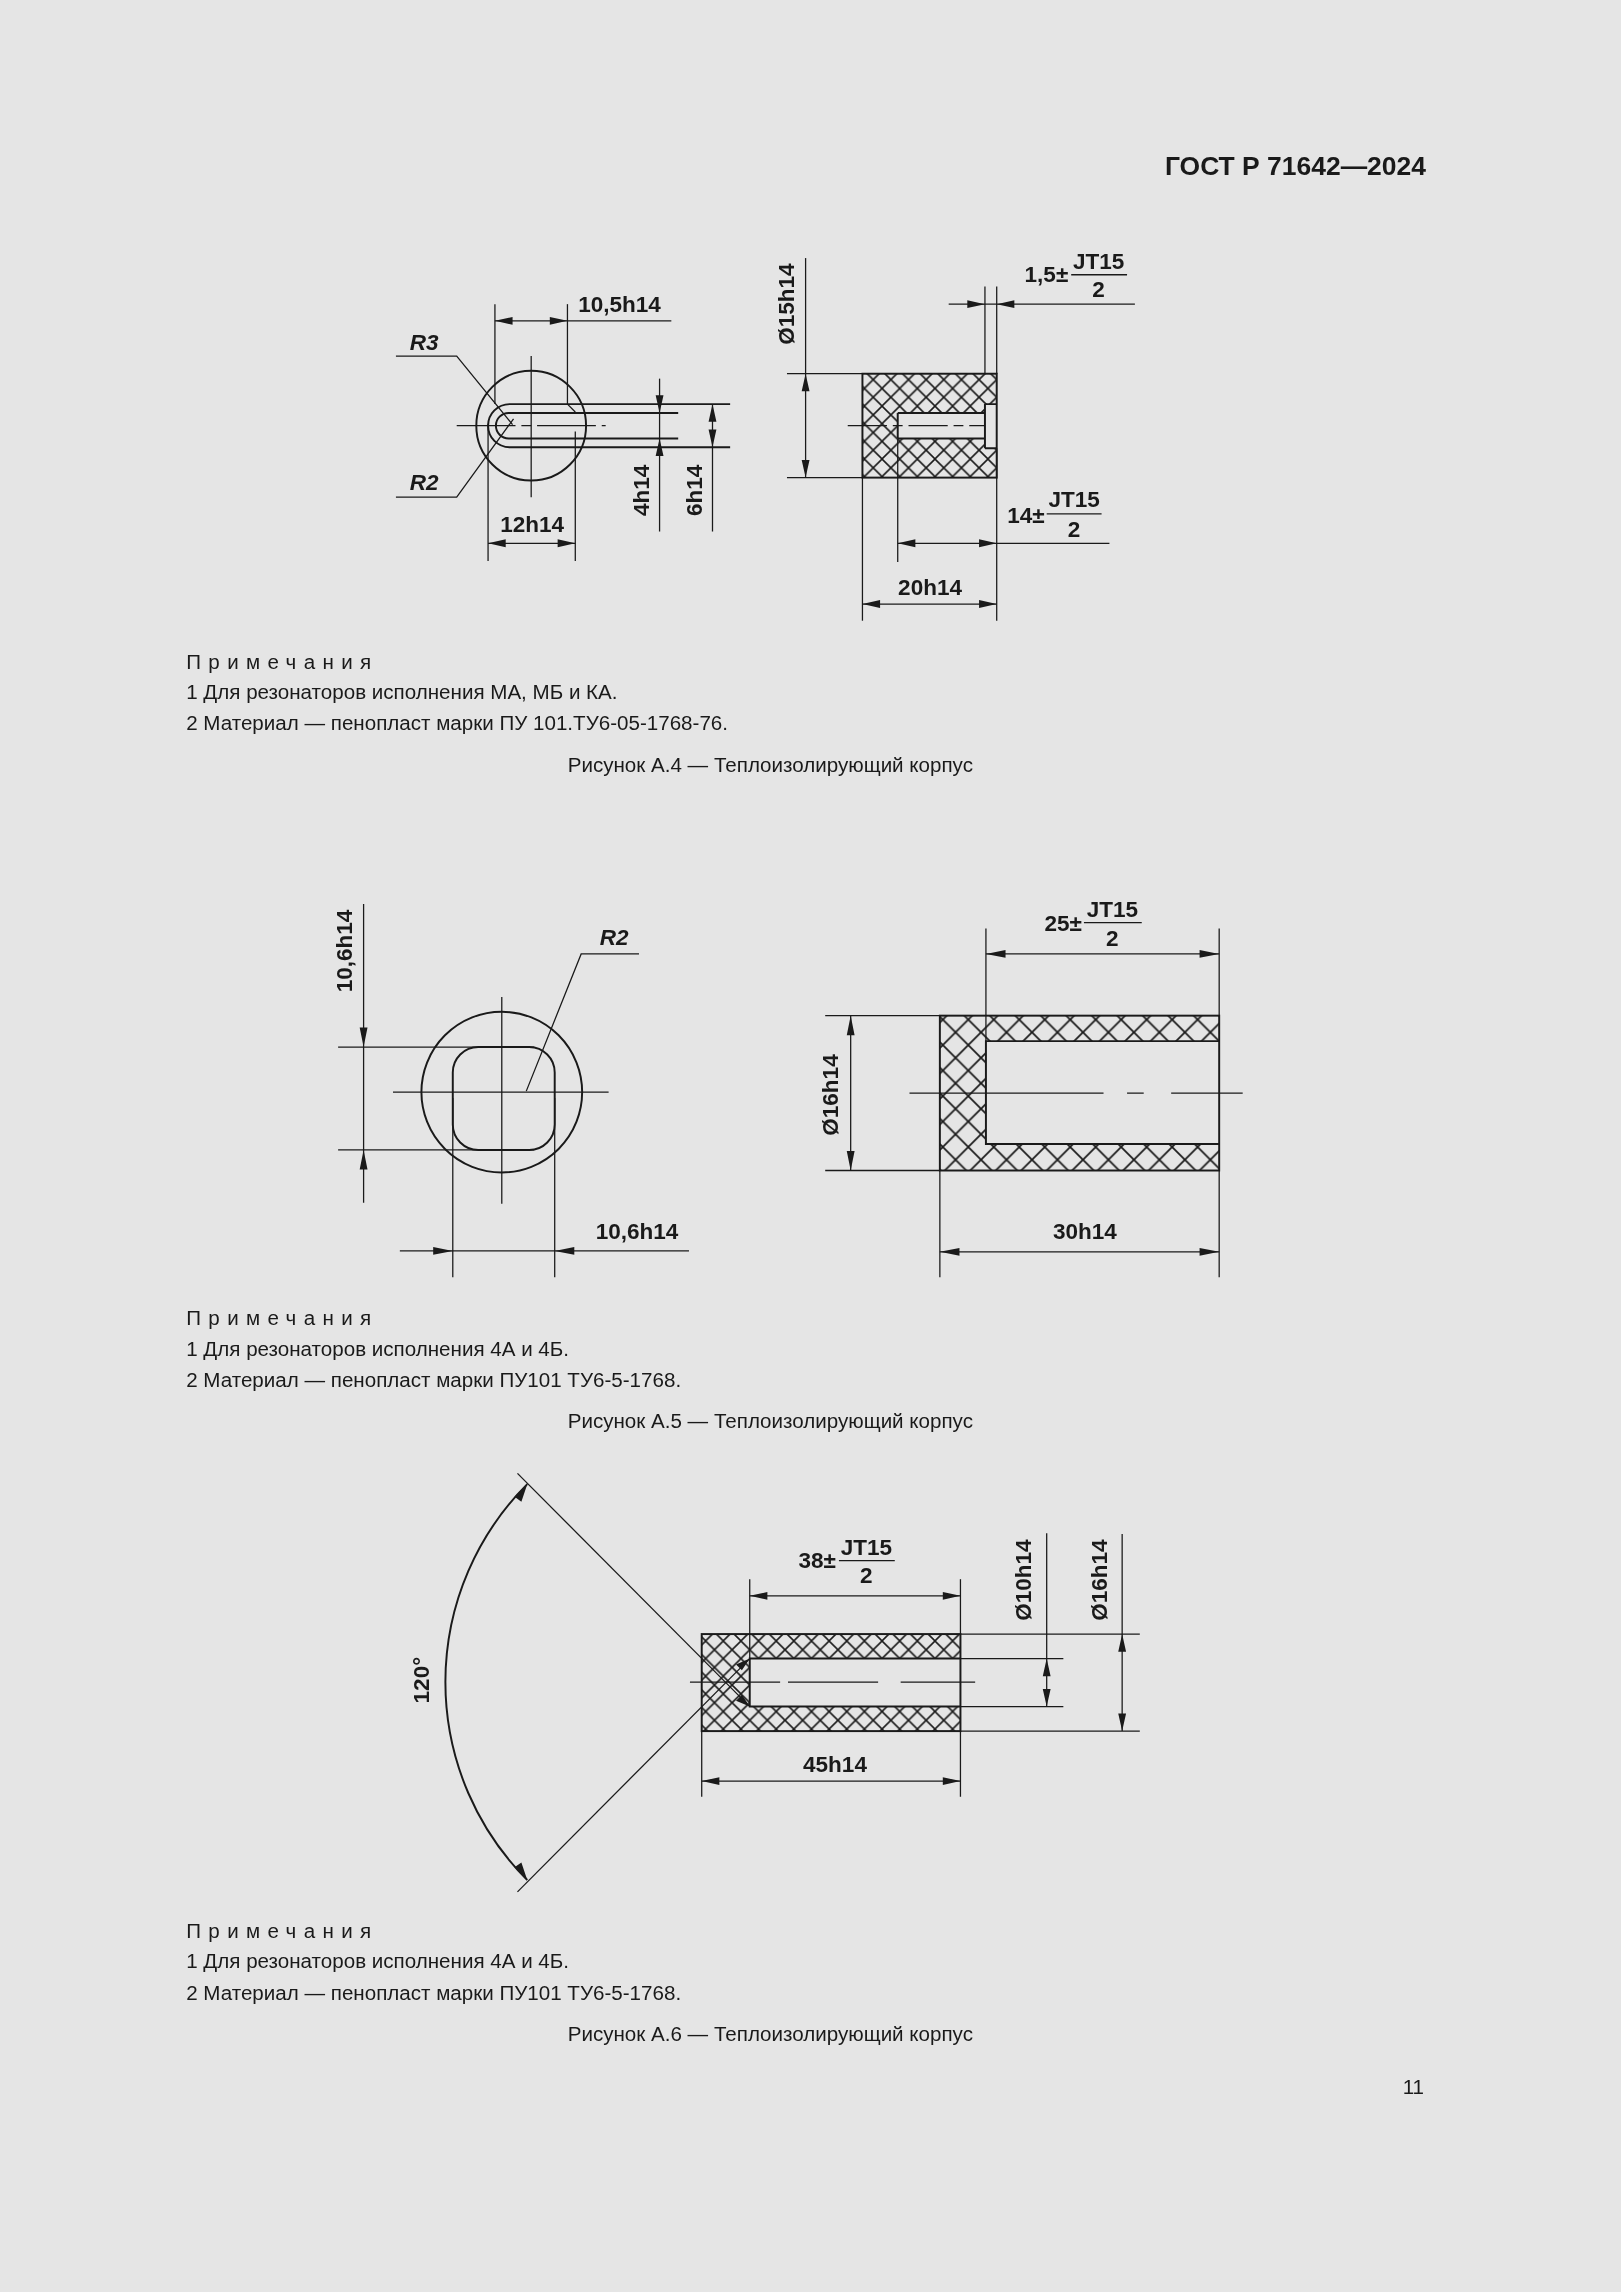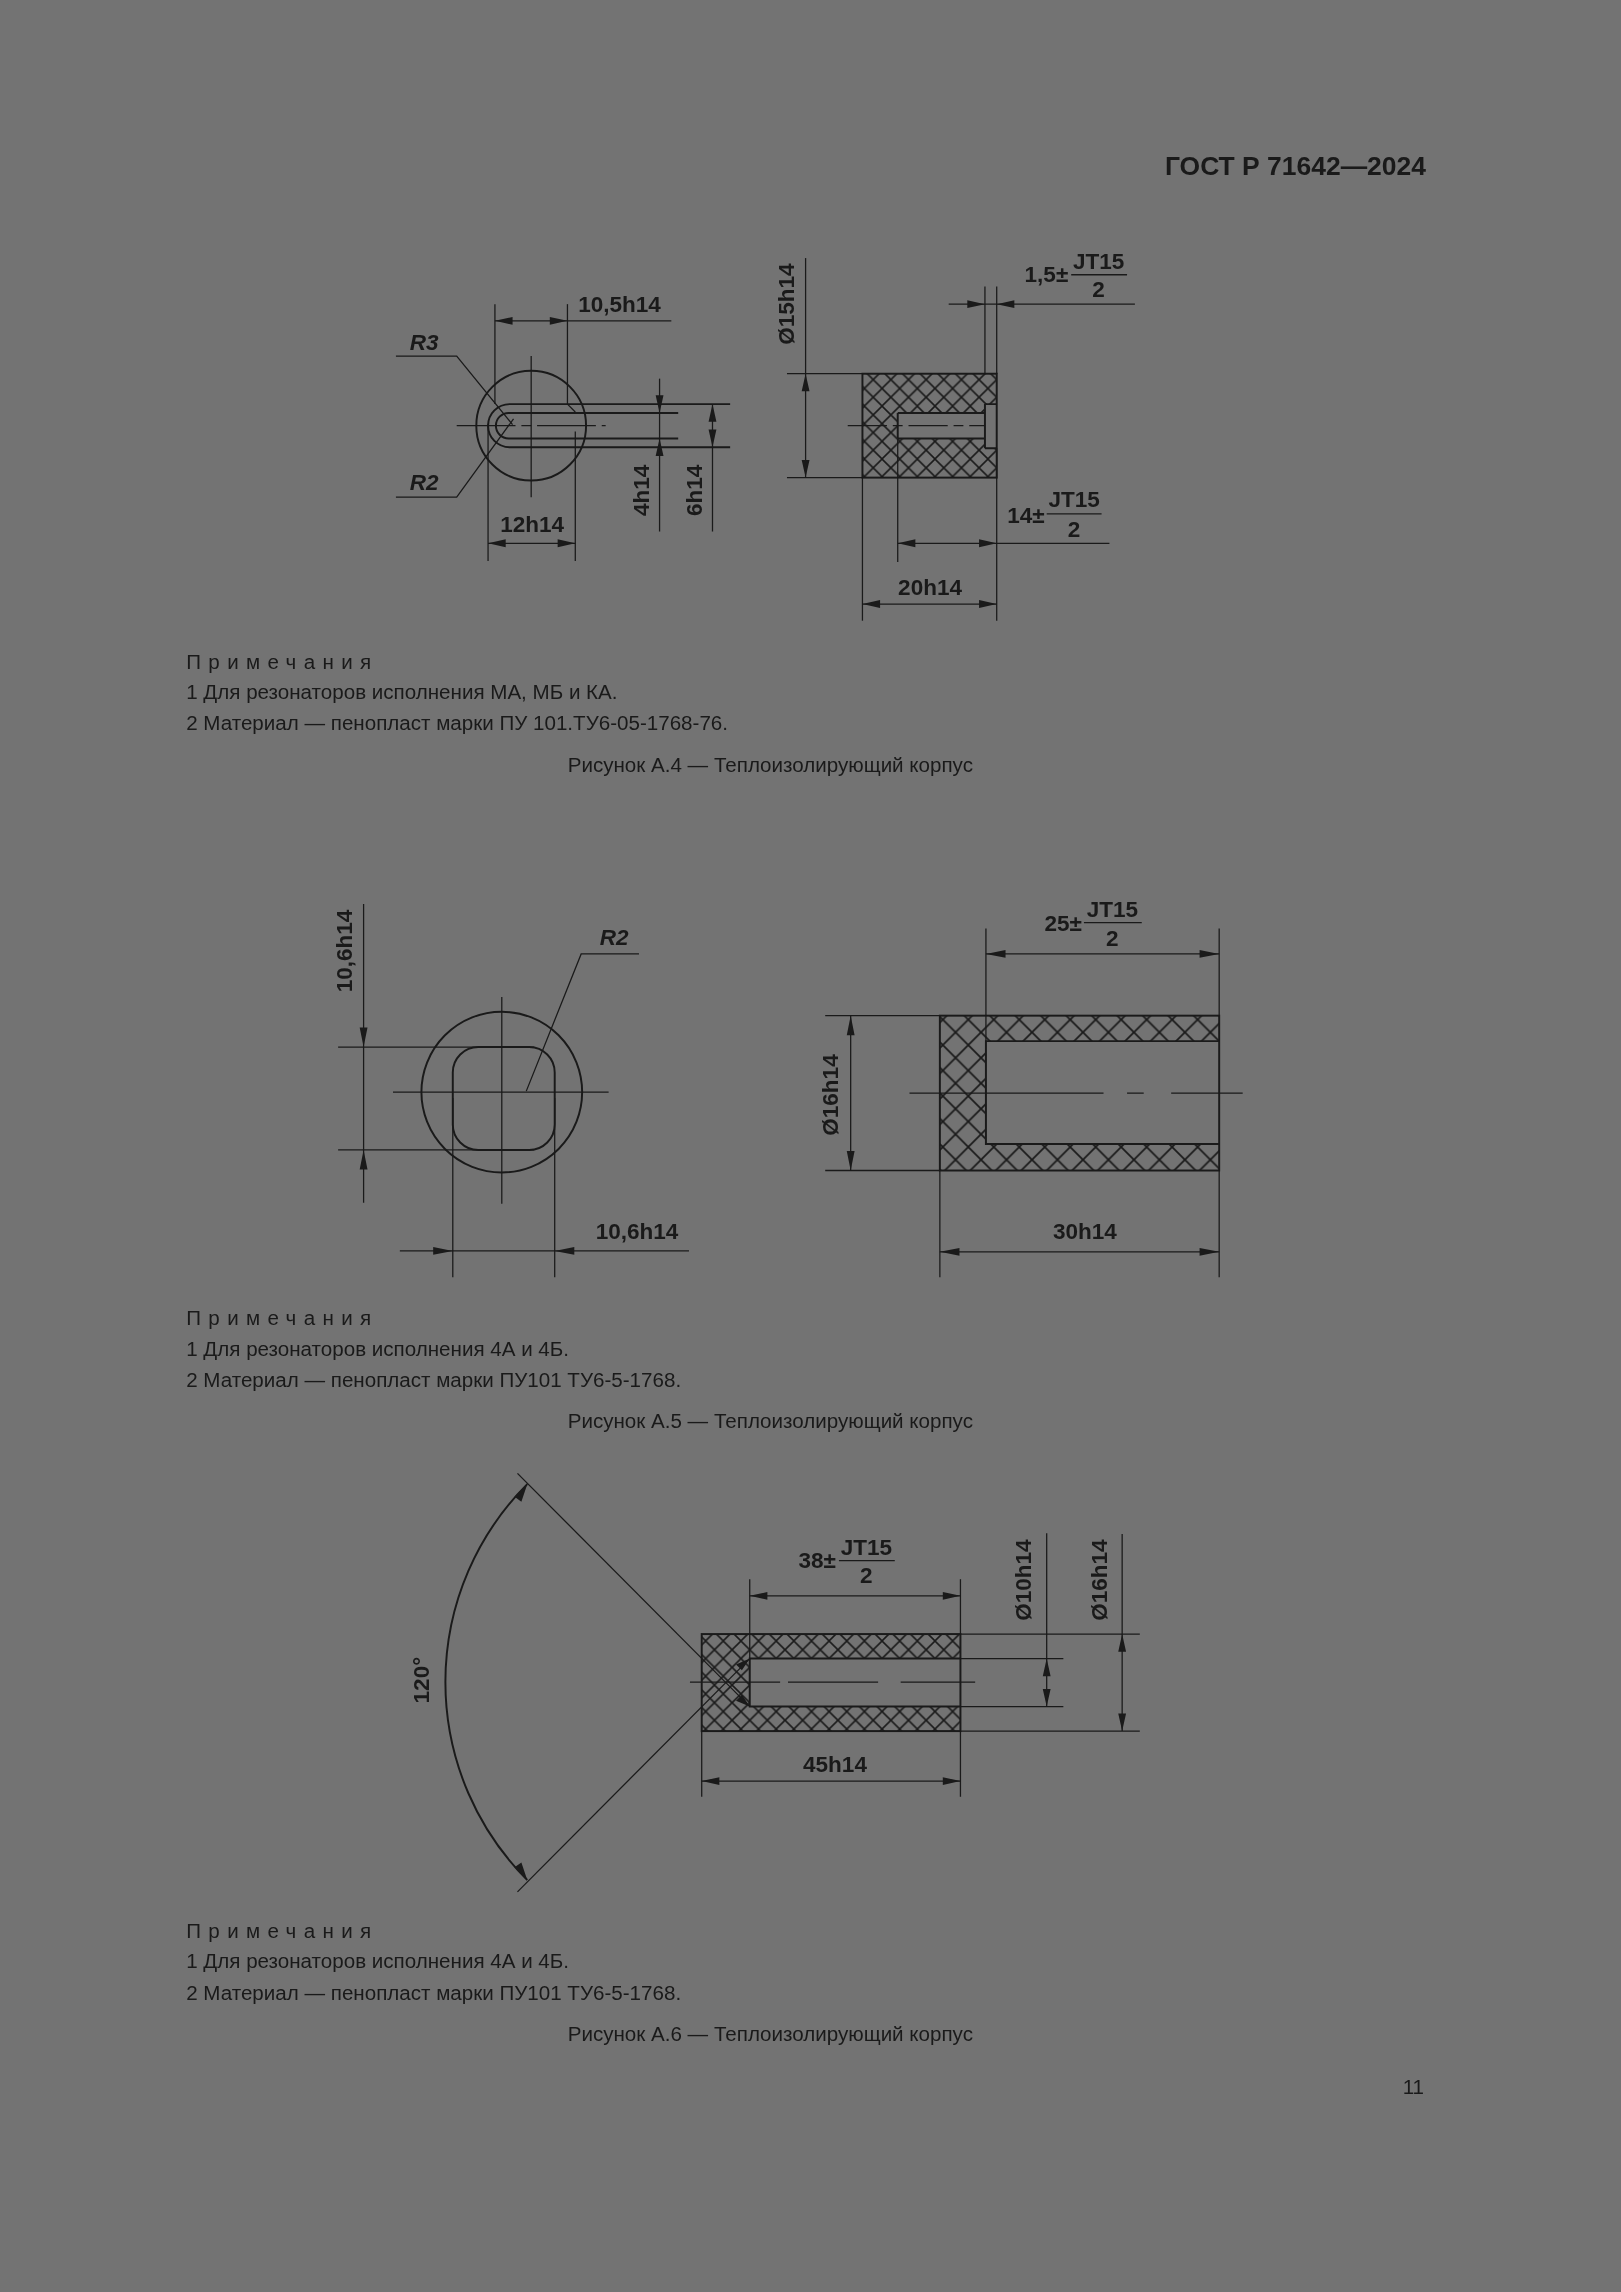--- a/index.html
+++ b/index.html
@@ -1,17 +1,17 @@
 <!DOCTYPE html>
 <html><head>
 <meta charset="utf-8">
 <style>
   html, body { margin: 0; padding: 0; background: #f7f7f7; }
   body { width: 1621px; height: 2293px; position: relative; overflow: hidden; }
-  #page { position: absolute; left: 0; top: 0; width: 1621px; height: 2293px; background: #737373; }
+  #page { position: absolute; left: 0; top: 0; width: 1621px; height: 2293px; background: #e5e5e5; }
   svg { position: absolute; left: 0; top: 0; }
   .ln { stroke: #1a1a1a; stroke-width: 2; fill: none; }
   .thin { stroke: #1a1a1a; stroke-width: 1.3; fill: none; }
   .cl { stroke: #1a1a1a; stroke-width: 1.3; fill: none; }
   .dim { font-family: "Liberation Sans", sans-serif; font-weight: bold; font-size: 23px; fill: #1a1a1a; }
   .dimi { font-family: "Liberation Sans", sans-serif; font-weight: bold; font-style: italic; font-size: 23px; fill: #1a1a1a; }
   .hdr { font-family: "Liberation Sans", sans-serif; font-weight: bold; font-size: 27px; fill: #1a1a1a; }
   .txt { font-family: "Liberation Sans", sans-serif; font-size: 21px; fill: #1a1a1a; }
   .sp  { font-family: "Liberation Sans", sans-serif; font-size: 21px; fill: #1a1a1a; letter-spacing: 7.5px; }
   .arr { fill: #1a1a1a; stroke: none; }

